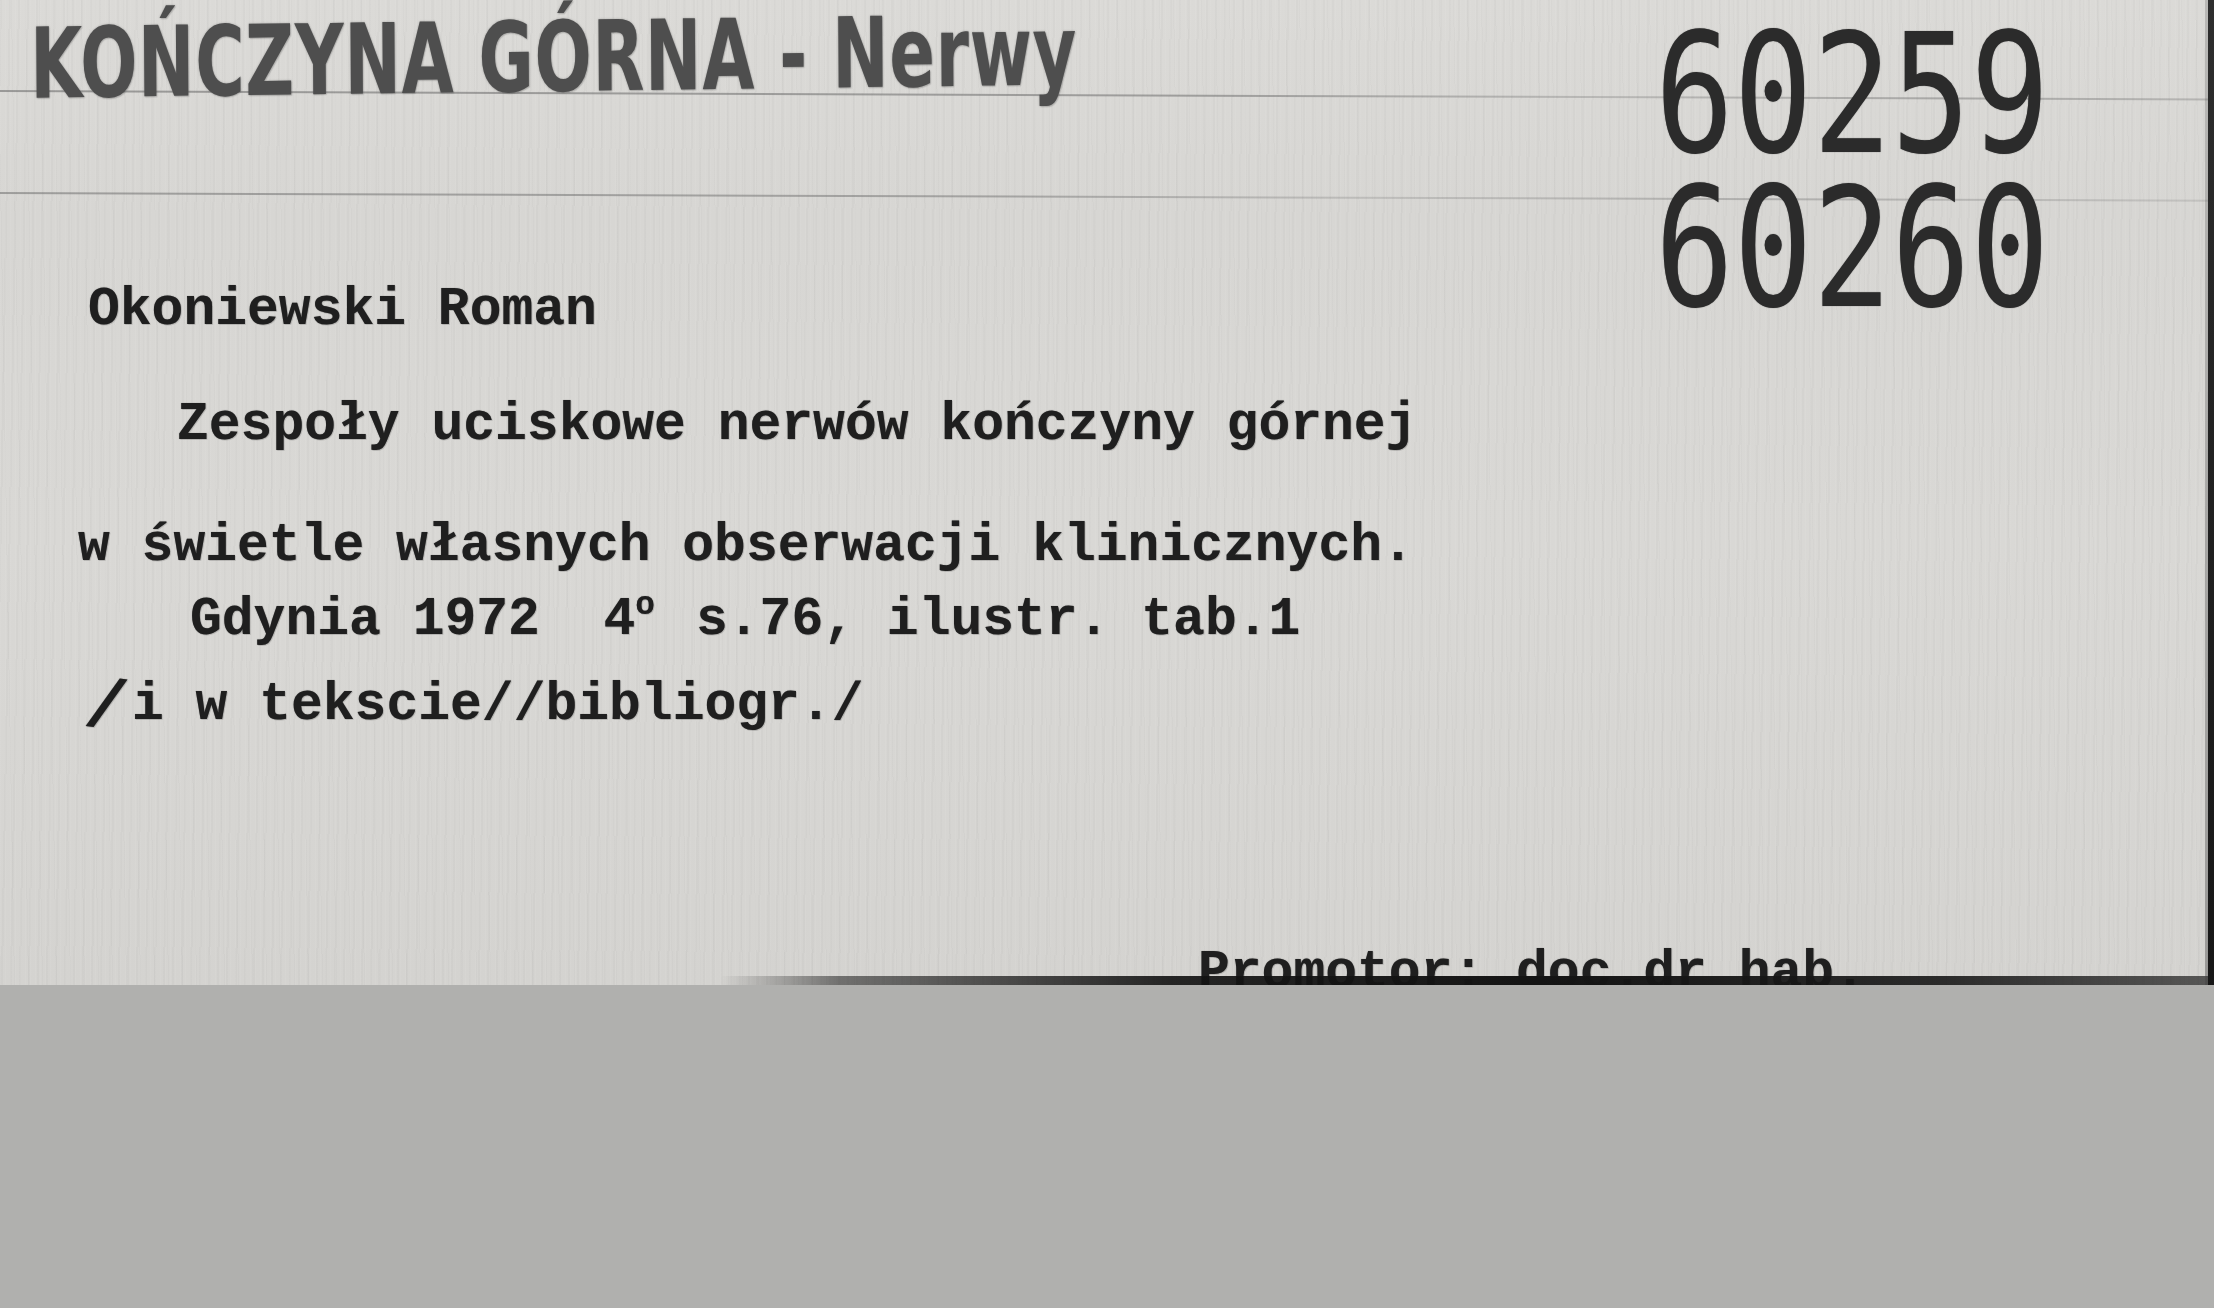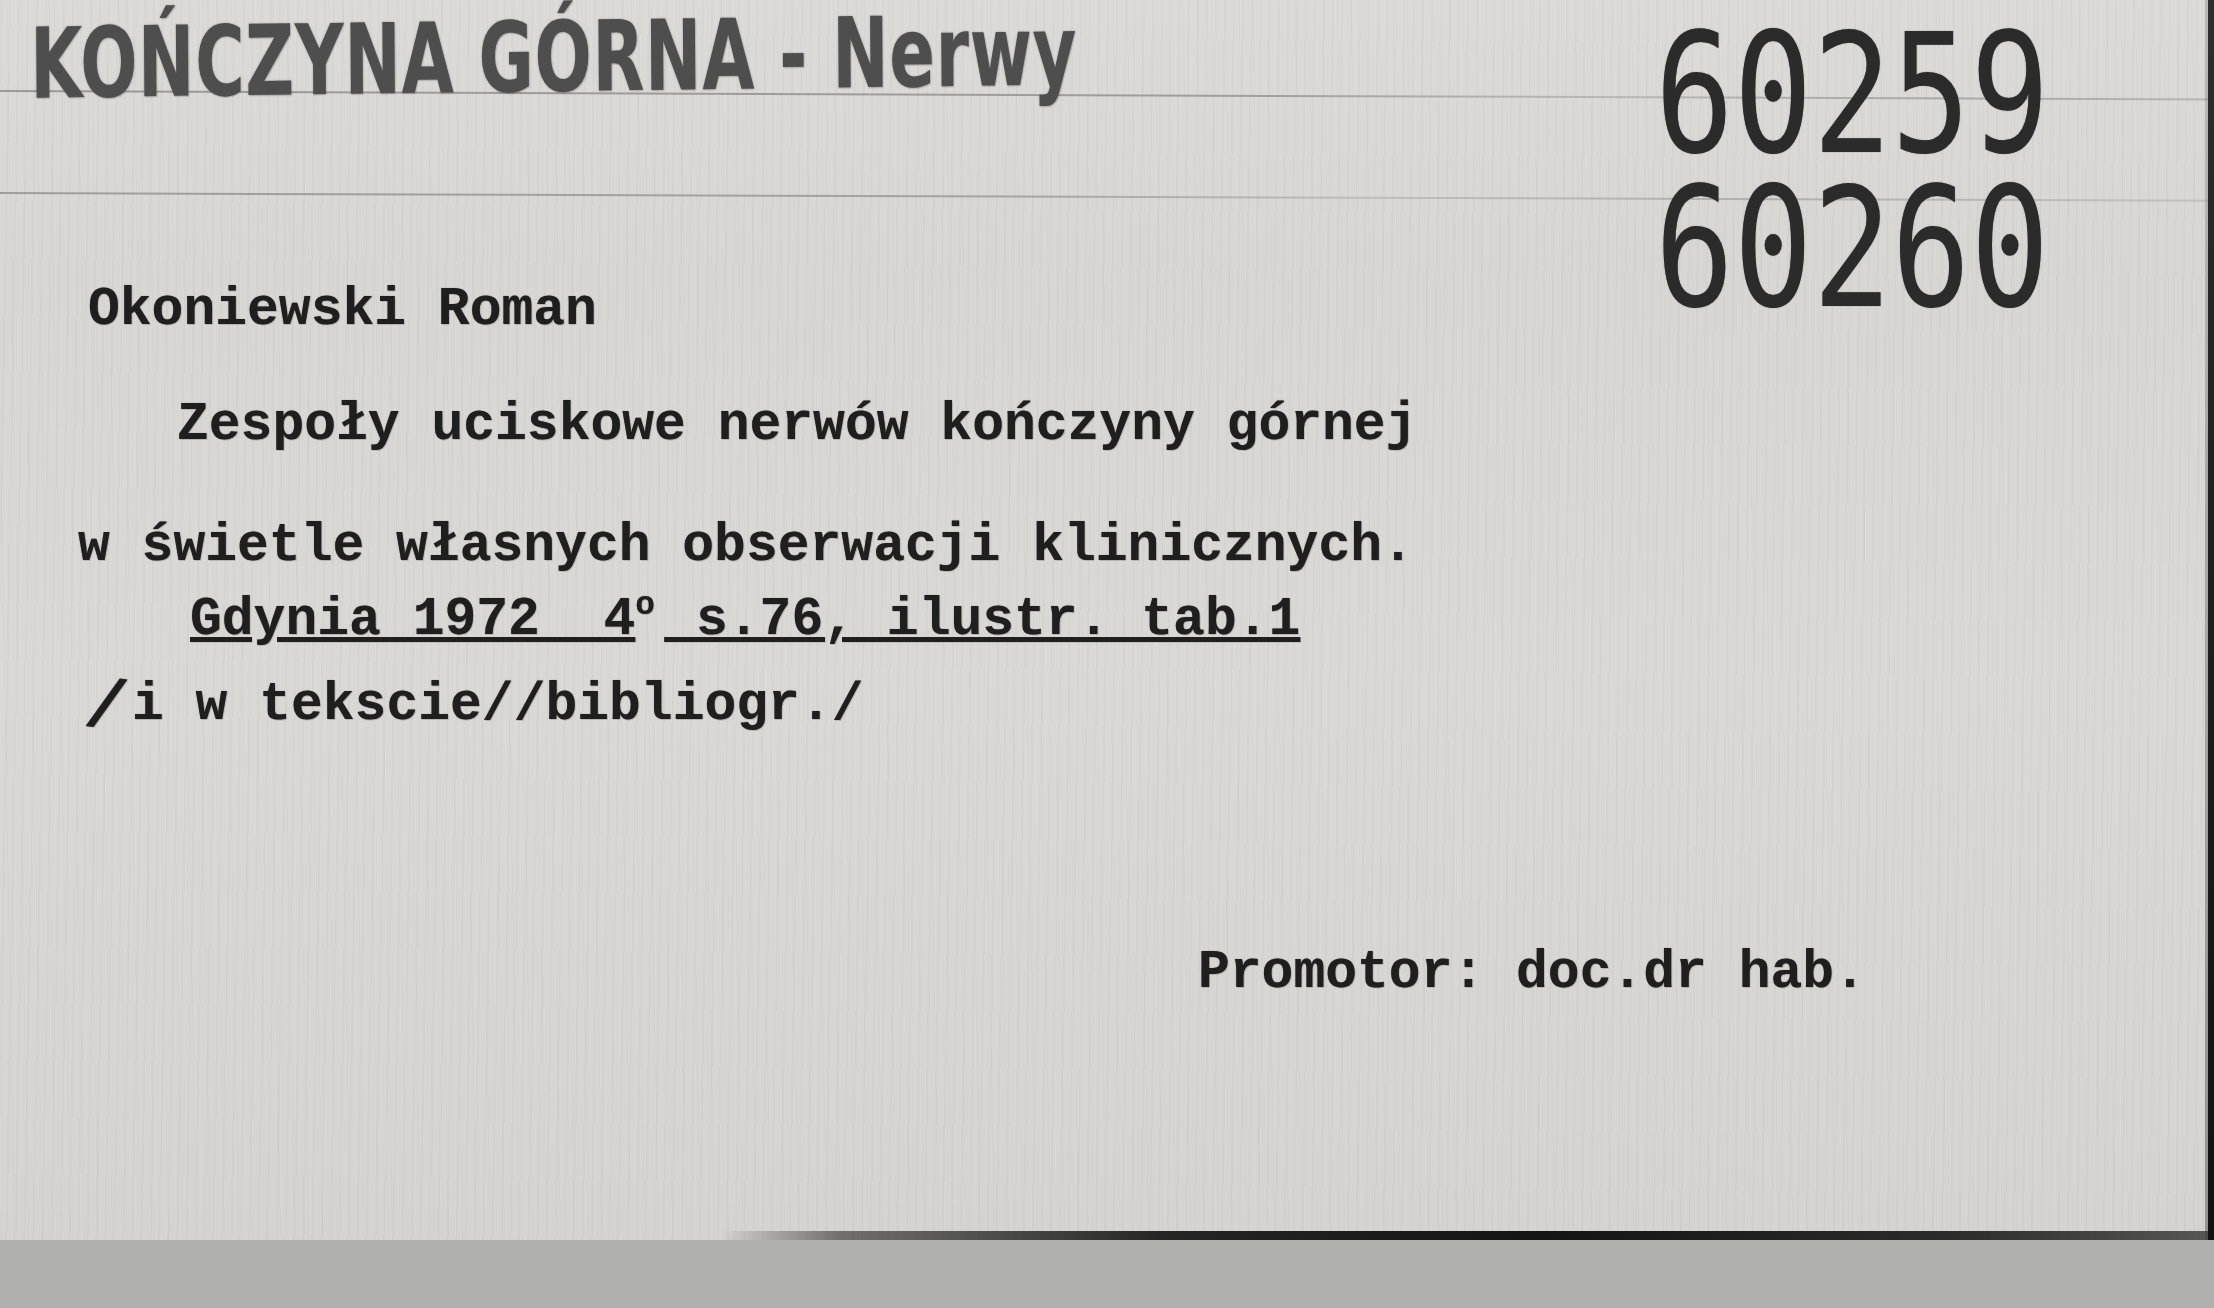--- a/index.html
+++ b/index.html
@@ -1,18 +1,18 @@
 <!DOCTYPE html>
 <html><head>
 <meta charset="utf-8">
 <style>
   html,body { margin:0; padding:0; background:#b0b0ae; }
   .card {
     position:relative;
-    width:2214px; height:1240px;
+    width:2214px; height:985px;
     overflow:hidden;
     background:
       repeating-linear-gradient(90deg, rgba(255,255,255,0.045) 0 1px, rgba(255,255,255,0) 1px 5px),
       repeating-linear-gradient(91deg, rgba(70,70,70,0.028) 0 2px, rgba(70,70,70,0) 2px 9px),
       repeating-linear-gradient(89deg, rgba(120,120,120,0.035) 0 1px, rgba(120,120,120,0) 1px 14px),
       linear-gradient(180deg, #dbdad7 0%, #d7d6d3 22%, #d9d8d5 55%, #d6d5d2 84%, #d4d3d0 100%);
     font-family: "Liberation Mono", "DejaVu Sans Mono", monospace;
   }
   .rule {
     position:absolute; left:0; width:2214px; height:2px;
@@ -52,21 +52,21 @@
   .tw {
     position:absolute;
     font-weight:700; font-size:53px; line-height:79px;
     color:#1f1f1f;
     text-shadow:0 0 1px rgba(25,25,25,0.55), 1px 1px 0 rgba(25,25,25,0.12);
     white-space:pre;
   }
   .author  { left:88px;  top:271px; }
   .title1  { left:177px; top:386px; }
   .title2  { left:78px;  top:464px;margin-top:43px; }
-  .imprint { left:190px; top:581px;text-decoration:underline; }
+  .imprint { left:190px; top:581px; }
   .sup {
     display:inline-block;
     font-size:0.62em;
     position:relative; top:-0.62em;
     padding-right:0.28em;
   }
   .note    { left:86px;  top:661px; }
   .lead-slash {
     display:inline-block;
     font-size:1.32em;

